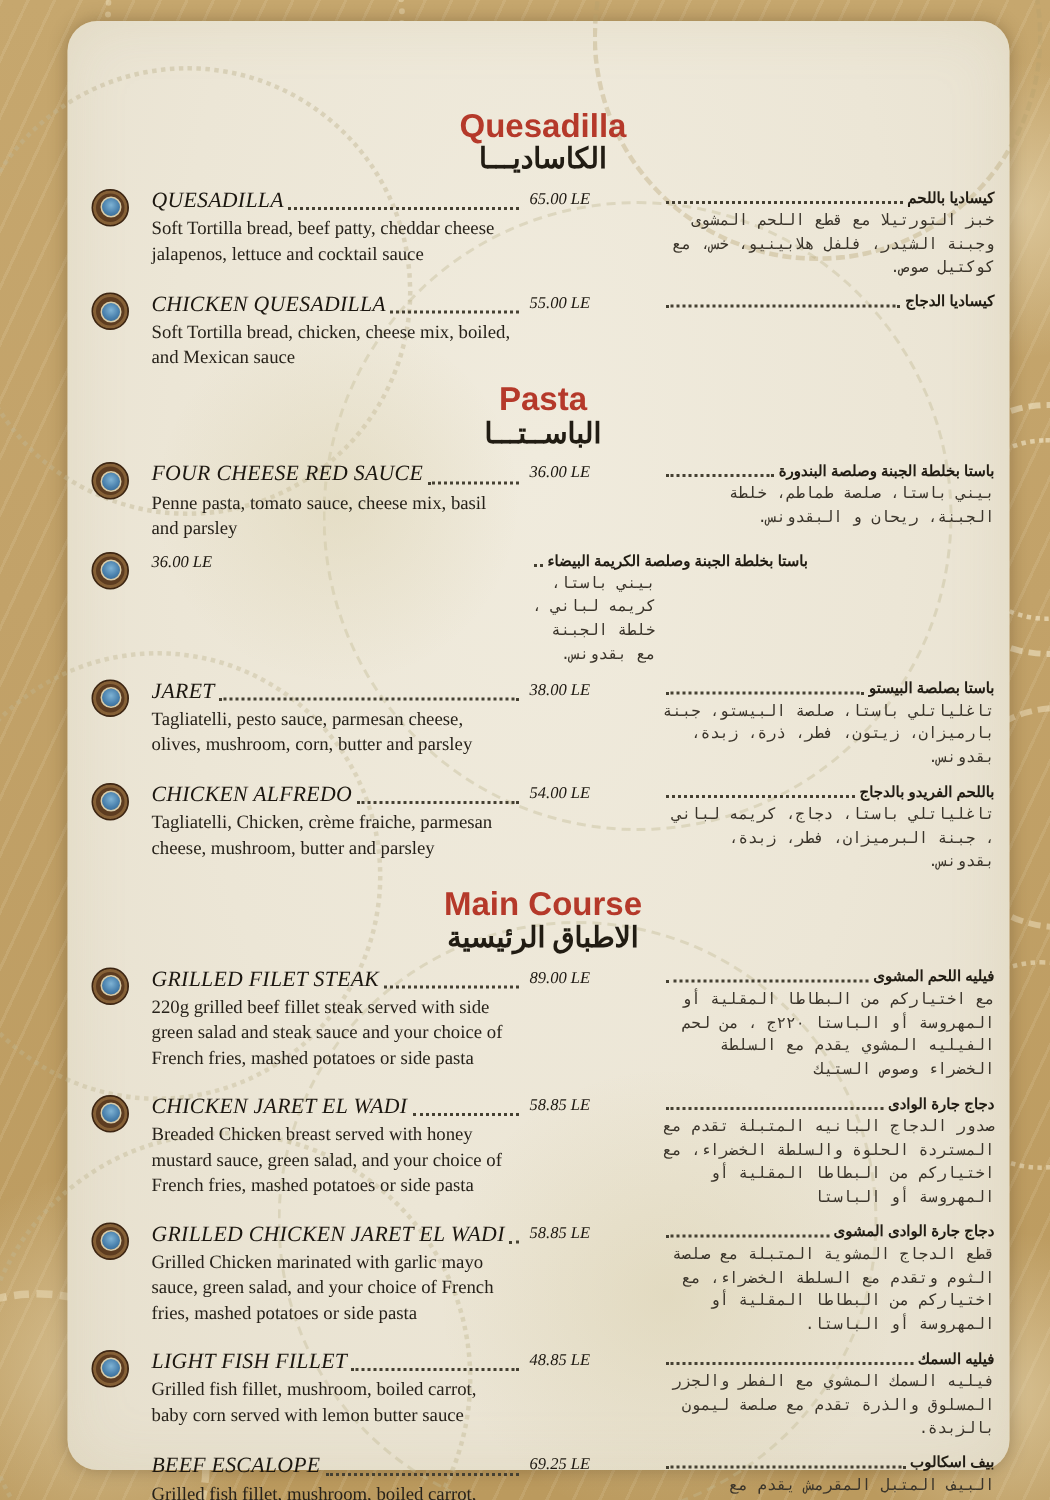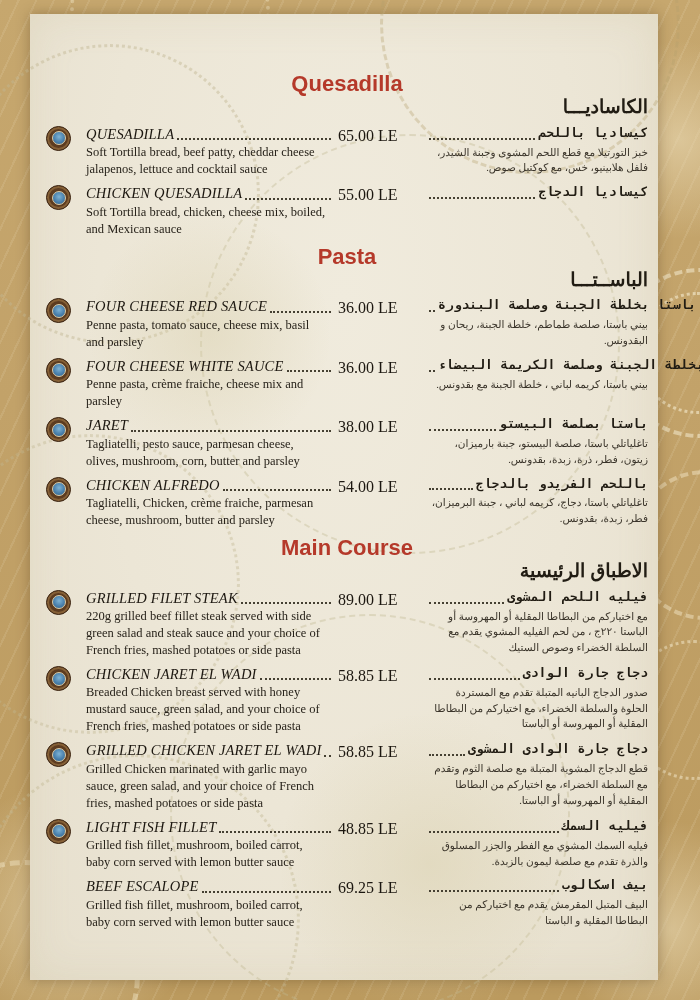--- a/index.html
+++ b/index.html
@@ -23,24 +23,25 @@
   .fr4 { left:624px; top:640px; width:140px; height:140px; border:3px dotted rgba(245,235,207,.5); }
   .fr5 { left:-90px; top:860px; width:230px; height:230px; border:5px dashed rgba(250,242,216,.4); }
   .fr6 { left:70px; top:-90px;  width:200px; height:200px; border:4px dotted rgba(250,242,216,.35); }
   .leafblob { position:absolute; background:radial-gradient(circle, rgba(238,224,189,.55), rgba(238,224,189,0) 70%); border-radius:50%; }
   .lb1 { left:-60px; top:780px; width:260px; height:260px; }
   .lb2 { left:560px; top:820px; width:220px; height:220px; }
   .lb3 { left:580px; top:40px;  width:200px; height:200px; }
 
   
   .paper {
-    position:absolute; left:30px; top:14px; width:628px; height:966px;
+    position:absolute; left:45px; top:14px; width:628px; height:966px;
     background:
       radial-gradient(ellipse at 50% 30%, #f0ebdd 0%, #ece6d6 55%, #e6dfcd 100%);
     box-shadow:0 0 12px rgba(70,50,20,.35), inset 0 0 40px rgba(190,170,120,.18);
+    border-radius:20px;
   }
   .orn { position:absolute; border-radius:50%; pointer-events:none; }
   .o1 { left:-70px; top:30px;  width:300px; height:300px; border:3px dotted rgba(193,183,146,.45); }
   .o2 { left:170px; top:120px; width:420px; height:420px; border:2px dashed rgba(193,183,146,.38); }
   .o3 { left:-90px; top:420px; width:300px; height:300px; border:3px dotted rgba(193,183,146,.4); }
   .o4 { left:140px; top:600px; width:400px; height:400px; border:2px dashed rgba(193,183,146,.38); }
   .o5 { left:-60px; top:740px; width:330px; height:330px; border:3px dotted rgba(193,183,146,.42); }
   .o6 { left:350px; top:-140px; width:300px; height:300px; border:3px dashed rgba(180,160,110,.35); }
   .o7 { left:60px;  top:200px; width:240px; height:240px; background:radial-gradient(circle, rgba(215,205,168,.4), rgba(215,205,168,0) 72%); }
   .o8 { left:250px; top:700px; width:300px; height:300px; background:radial-gradient(circle, rgba(215,205,168,.45), rgba(215,205,168,0) 72%); }
@@ -53,22 +54,22 @@
 
   
   .menu-section + .menu-section { }
   .sec-title-en {
     text-align:center;
     font-family:"Liberation Sans", sans-serif;
     font-weight:700; font-size:22px; line-height:1.05;
     color:#b5392a;
   }
   .sec-title-ar {
-    text-align:right; direction:rtl;
-    font-family:Liberation Sans, sans-serif;
+    text-align:center; direction:rtl;
+    font-family:Liberation Serif, serif;
     font-weight:700; font-size:19px; line-height:1.3;
     color:#211c13;
     margin-bottom:6px;
   }
 
   
   .menu-item {
     display:grid;
     grid-template-columns:36px 248px 84px 1fr;
     column-gap:4px;
@@ -92,32 +93,32 @@
     font-style:italic; font-weight:400;
     font-size:14.5px; line-height:1.2; white-space:nowrap;
     color:#1c1710; letter-spacing:.2px;
   }
   .dots { flex:1 1 auto; min-width:6px; border-bottom:2px dotted #454032; margin:0 3px 3px 3px; }
   .item-desc {
     font-size:12.5px; line-height:1.36;
     color:#27221a; margin-top:1px; padding-right:6px;
   }
   .price {
-    font-size:16px; color:#1c1710;
+    font-style:italic; font-size:11px; color:#1c1710;
     padding-top:1px; white-space:nowrap;
   }
   .ar-col { min-width:0; }
   .ar-line { display:flex; align-items:flex-end; }
   .ar-name {
+    font-family:Liberation Sans, sans-serif;
+    font-weight:700; font-size:10px; line-height:1.3;
+    color:#211c13; white-space:nowrap; direction:rtl;
+  }
+  .ar-desc {
     font-family:Liberation Mono, monospace;
-    font-weight:700; font-size:13px; line-height:1.3;
-    color:#211c13; white-space:nowrap; direction:rtl;
-  }
-  .ar-desc {
-    font-family:Liberation Serif, serif;
     font-size:10.5px; line-height:1.5;
     color:#3a342a; direction:rtl; text-align:right;
     margin-top:2px;
   }
 </style>
 </head>
 <body>
 
 <div class="frame">
   <div class="ring fr1"></div>
@@ -210,27 +211,20 @@
         <span class="ar-name">باستا بخلطة الجبنة وصلصة البندورة</span>
       </div>
       <div class="ar-desc">بيني باستا، صلصة طماطم، خلطة الجبنة، ريحان و البقدونس.</div>
     </div>
   </div>
 
   <div class="menu-item">
     <div class="bullet">
       <span class="bullet-inner"></span>
     </div>
-    <div class="en-col">
-      <div class="name-line">
-        <span class="item-name">FOUR CHEESE WHITE SAUCE</span>
-        <span class="dots"></span>
-      </div>
-      <div class="item-desc">Penne pasta, crème fraiche, cheese mix and parsley</div>
-    </div>
     <div class="price">36.00  LE</div>
     <div class="ar-col">
       <div class="ar-line">
         <span class="dots"></span>
         <span class="ar-name">باستا بخلطة الجبنة وصلصة الكريمة البيضاء</span>
       </div>
       <div class="ar-desc">بيني باستا، كريمه لباني ، خلطة الجبنة مع بقدونس.</div>
     </div>
   </div>
 

